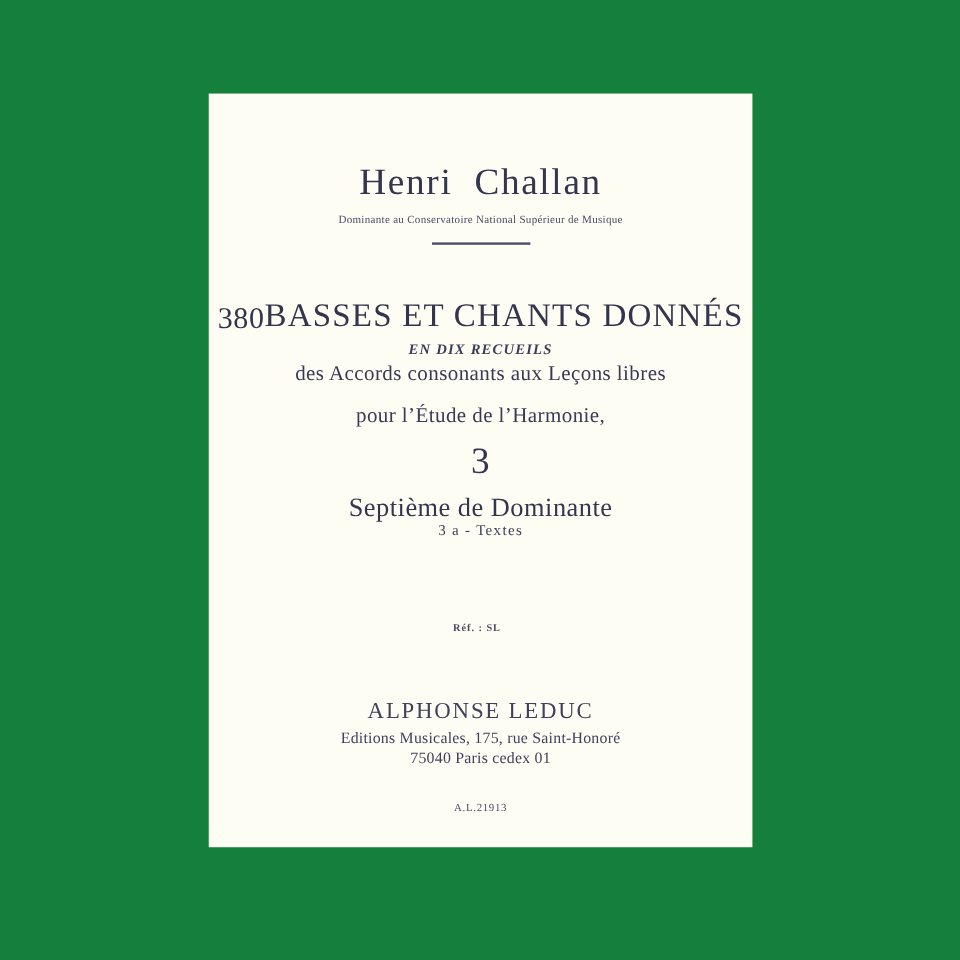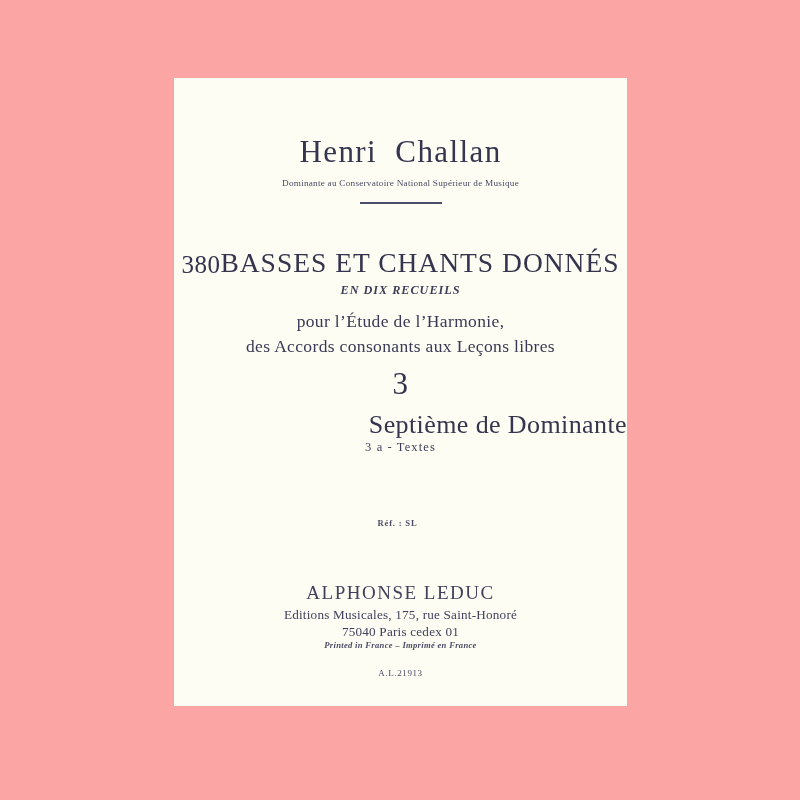--- a/index.html
+++ b/index.html
@@ -11,21 +11,21 @@
     height: 800px;
     background: #ffffff;
     font-family: "Liberation Serif", serif;
     overflow: hidden;
   }
 
   #stage {
     position: relative;
     width: 800px;
     height: 800px;
-    background: #fca5a5;
+    background: #15803d;
   }
 
   
   .cover-page {
     position: absolute;
     left: 174px;
     top: 78px;
     width: 453px;
     height: 628px;
     background: #fdfdf3;
@@ -115,25 +115,24 @@
     top: 290px;
   }
   .volume-number {
     font-size: 31px;
     color: #34344e;
     line-height: 1;
     letter-spacing: 0.5px;
   }
   .volume-title {
     margin-top: 12px;
-    font-size: 26px;
+    font-size: 22px;
     letter-spacing: 0.4px;
     color: #35354f;
     line-height: 1.1;
-    text-align: right;
   }
   .volume-part {
     font-size: 12.5px;
     letter-spacing: 1.1px;
     color: #3d3d5a;
   }
 
   
   .reference {
     position: absolute;
@@ -198,38 +197,37 @@
 
       <div class="author-block">
         <div class="author-name">Henri  Challan</div>
         <div class="author-role">Dominante au Conservatoire National Supérieur de Musique</div>
         <div class="rule"></div>
       </div>
 
       <div class="title-block">
         <div class="main-title"><span class="oldstyle">380</span><span>BASSES  ET  CHANTS  DONNÉS</span></div>
         <div class="subtitle-caps">EN DIX RECUEILS</div>
+        <div class="purpose-line">des Accords consonants aux Leçons libres</div>
         <div class="purpose-line purpose-1">pour l’Étude de l’Harmonie,</div>
-        <div class="purpose-line">des Accords consonants aux Leçons libres</div>
       </div>
 
       <div class="volume-block">
         <div class="volume-number">3</div>
         <div class="volume-title">Septième de Dominante</div>
         <div class="volume-part">3 a  -  Textes</div>
       </div>
 
       <div class="reference">Réf. : SL</div>
 
       <div class="publisher-block">
         <div class="publisher-name">ALPHONSE  LEDUC</div>
         <div class="publisher-address publisher-address-1">Editions Musicales, 175, rue Saint-Honoré</div>
         <div class="publisher-address">75040 Paris cedex 01</div>
       </div>
 
-      <div class="printed-line">Printed in France – Imprimé en France</div>
 
       <div class="plate-number">A.L.21913</div>
 
     </div>
   </div>
 
 </div>
 
 </body></html>

